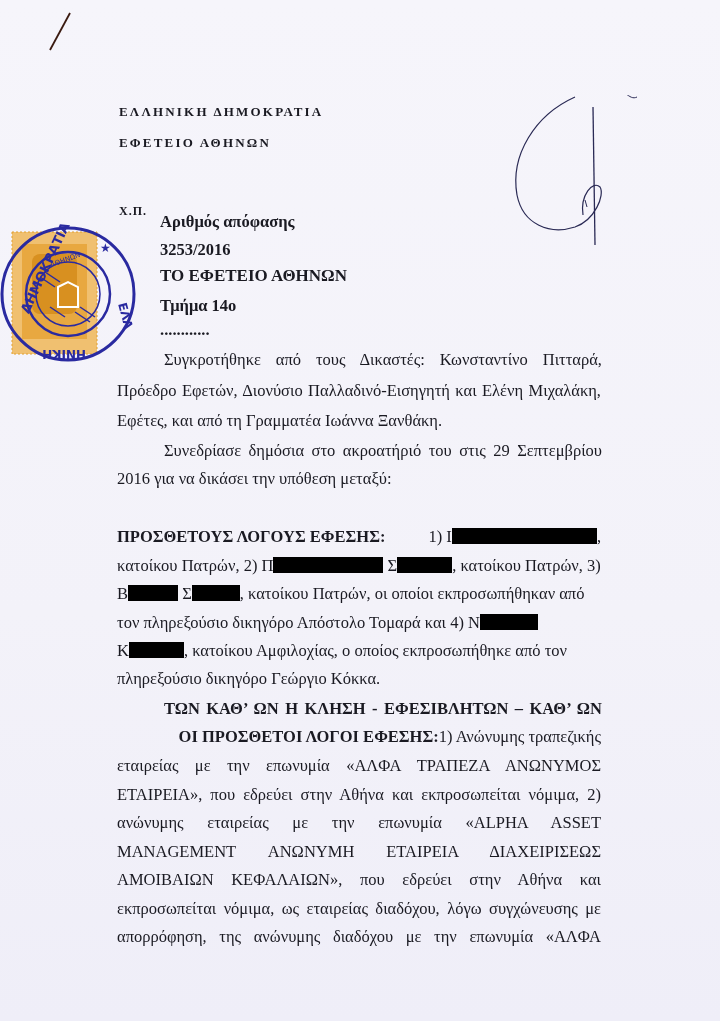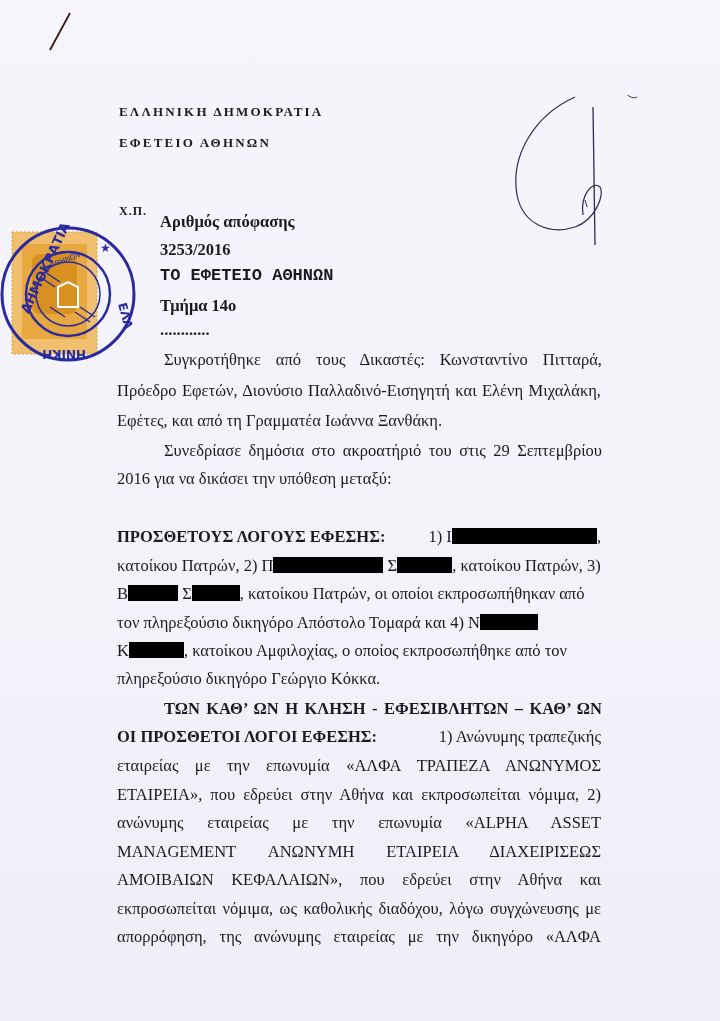--- a/index.html
+++ b/index.html
@@ -12,21 +12,21 @@
     }
     .page { position: absolute; inset: 0; background: linear-gradient(180deg,#f6f5fb 0%,#f3f2f9 60%,#efeef8 100%); }
     .pen-mark { position: absolute; left: 45px; top: 10px; width: 30px; height: 45px; }
     .header-line { position: absolute; left: 119px; font-weight: bold; font-size: 13px; letter-spacing: 2.2px; }
     .hdr1 { top: 104px; }
     .hdr2 { top: 135px; }
     .hdr3 { top: 204px; font-size: 12px; letter-spacing: 1px; }
     .center-line { position: absolute; left: 160px; width: 400px; font-weight: bold; font-size: 16.5px; }
     .c1 { top: 212px; }
     .c2 { top: 240px; }
-    .c3 { top: 266px; font-size: 17px; font-family: Liberation Mono, monospace; }
+    .c3 { top: 266px; font-size: 17px; }
     .c4 { top: 296px; }
     .c5 { top: 320px; }
     .body-line { position: absolute; left: 117px; width: 484px; font-size: 16.5px; white-space: nowrap; text-align: justify; text-align-last: justify; }
     .indent { left: 164px; width: 438px; }
     .last { text-align-last: left; }
     .bold { font-weight: bold; }
     .redact { display: inline-block; background: #000; height: 16px; vertical-align: -2px; }
     .signature { position: absolute; left: 505px; top: 95px; width: 160px; height: 160px; }
     .stamp { position: absolute; left: 0; top: 222px; width: 150px; height: 150px; }
   </style>
@@ -103,25 +103,25 @@
     <span>τον πληρεξούσιο δικηγόρο Απόστολο Τομαρά και 4) Ν</span><span class="redact" style="width:58px"></span>
   </div>
 
   <div class="body-line" style="top:641px; text-align-last:auto;">
     <span>Κ</span><span class="redact" style="width:55px"></span><span>, κατοίκου Αμφιλοχίας, ο οποίος εκπροσωπήθηκε από τον</span>
   </div>
 
   <div class="body-line last" style="top:669px">πληρεξούσιο δικηγόρο Γεώργιο Κόκκα.</div>
   <div class="body-line indent bold" style="top:699px">ΤΩΝ ΚΑΘ’ ΩΝ Η ΚΛΗΣΗ - ΕΦΕΣΙΒΛΗΤΩΝ – ΚΑΘ’ ΩΝ</div>
 
-  <div class="body-line" style="top:727px; display:flex; justify-content:space-between;">
+  <div class="body-line" style="top:727px; display:flex; justify-content:flex-end;">
     <span class="bold">ΟΙ ΠΡΟΣΘΕΤΟΙ ΛΟΓΟΙ ΕΦΕΣΗΣ:</span>
     <span>1) Ανώνυμης τραπεζικής</span>
   </div>
 
   <div class="body-line" style="top:756px">εταιρείας με την επωνυμία «ΑΛΦΑ ΤΡΑΠΕΖΑ ΑΝΩΝΥΜΟΣ</div>
   <div class="body-line" style="top:785px">ΕΤΑΙΡΕΙΑ», που εδρεύει στην Αθήνα και εκπροσωπείται νόμιμα, 2)</div>
   <div class="body-line" style="top:813px">ανώνυμης εταιρείας με την επωνυμία «ALPHA ASSET</div>
   <div class="body-line" style="top:842px">MANAGEMENT ΑΝΩΝΥΜΗ ΕΤΑΙΡΕΙΑ ΔΙΑΧΕΙΡΙΣΕΩΣ</div>
   <div class="body-line" style="top:870px">ΑΜΟΙΒΑΙΩΝ ΚΕΦΑΛΑΙΩΝ», που εδρεύει στην Αθήνα και</div>
-  <div class="body-line" style="top:899px">εκπροσωπείται νόμιμα, ως καθολικής διαδόχου, λόγω συγχώνευσης με</div>
-  <div class="body-line" style="top:927px">απορρόφηση, της ανώνυμης εταιρείας με την δικηγόρο «ΑΛΦΑ</div>
+  <div class="body-line" style="top:899px">εκπροσωπείται νόμιμα, ως εταιρείας διαδόχου, λόγω συγχώνευσης με</div>
+  <div class="body-line" style="top:927px">απορρόφηση, της ανώνυμης διαδόχου με την επωνυμία «ΑΛΦΑ</div>
 </div>
 
 </body></html>

